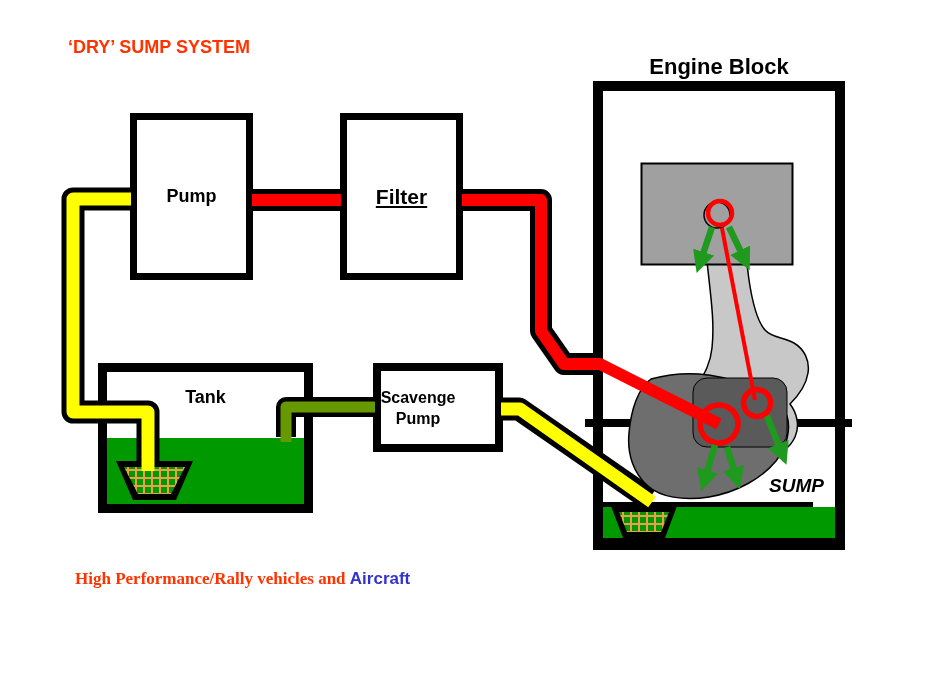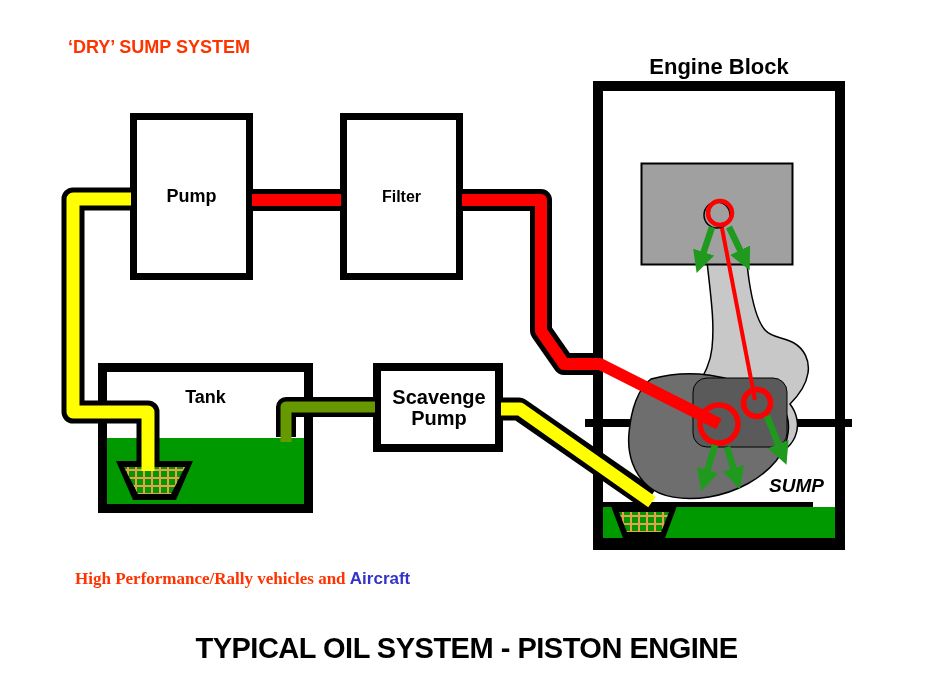--- a/index.html
+++ b/index.html
@@ -6,23 +6,23 @@
   #stage{
     position:relative;width:933px;height:700px;background:#fff;overflow:hidden;
     font-family:"Liberation Sans","DejaVu Sans",sans-serif;
   }
   #drawing{position:absolute;left:0;top:0;}
   .lbl{position:absolute;font-weight:bold;color:#000;}
   .center{display:flex;align-items:center;justify-content:center;text-align:center;}
   #dry-title{left:68px;top:37px;font-size:18px;color:var(--title-red);}
   #engine-block-label{left:593px;top:54px;width:252px;font-size:22px;}
   #pump-label{left:130px;top:113px;width:123px;height:167px;font-size:18px;}
-  #filter-label{left:340px;top:113px;width:123px;height:167px;font-size:16px;}
+  #filter-label{left:340px;top:113px;width:123px;height:167px;font-size:21px;text-decoration:underline;}
   #tank-label{left:98px;top:368px;width:215px;height:58px;font-size:18px;}
-  #scavenge-label{left:374px;top:363px;width:130px;height:89px;font-size:20px;line-height:21px;}
+  #scavenge-label{left:353px;top:363px;width:130px;height:89px;font-size:16px;line-height:21px;}
   #sump-label{left:769px;top:475px;font-size:19px;font-style:italic;}
   #apps-line{left:75px;top:569px;font-size:17px;}
   #apps-line .red{color:var(--title-red);font-family:Liberation Serif, serif;}
   #apps-line .blue{color:var(--aircraft-blue);text-align:right;}
   #caption{left:0;top:632px;width:933px;font-size:29px;letter-spacing:-0.5px;}
 </style>
 </head>
 <body>
 
 <div id="stage">
@@ -152,14 +152,13 @@
   <div class="lbl center" id="scavenge-label">
     <span>
       <span>Scavenge</span><br>
       <span>Pump</span>
     </span>
   </div>
   <div class="lbl" id="sump-label">SUMP</div>
   <div class="lbl" id="apps-line">
     <span class="red">High Performance/Rally vehicles and </span><span class="blue">Aircraft</span>
   </div>
-  <div class="lbl center" id="caption">TYPICAL OIL SYSTEM - PISTON ENGINE</div>
 </div>
 
 </body></html>

